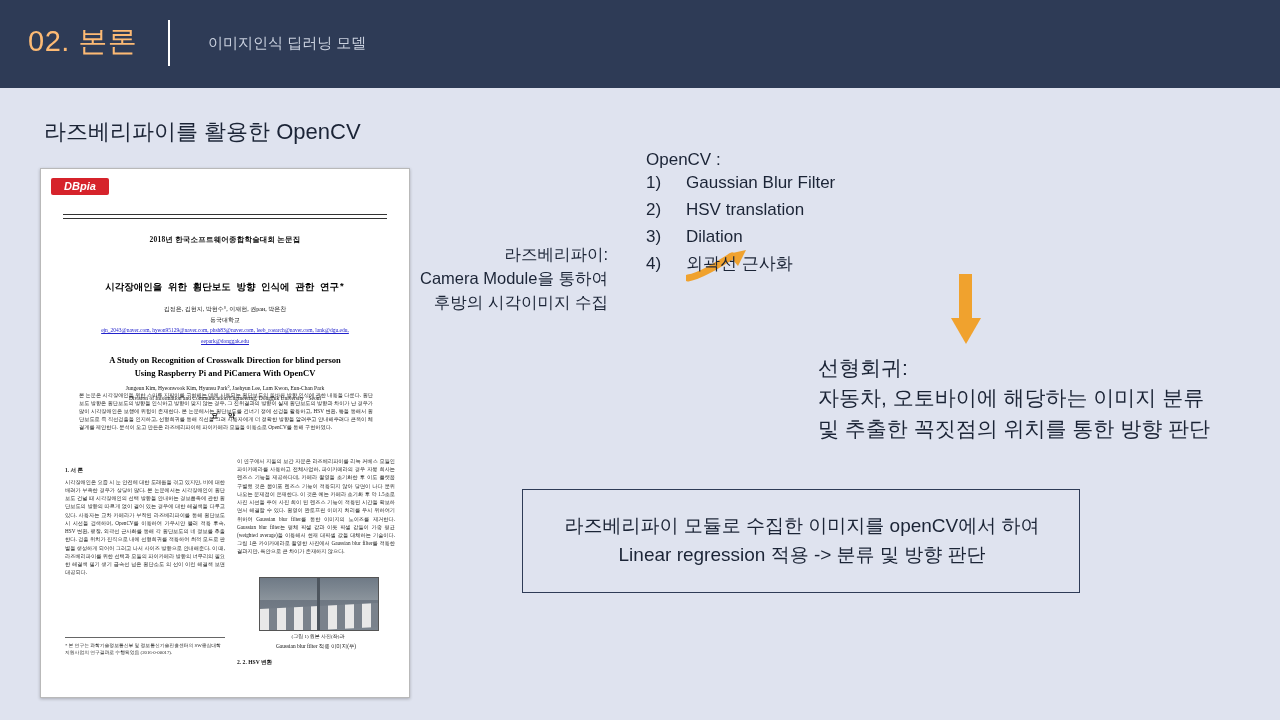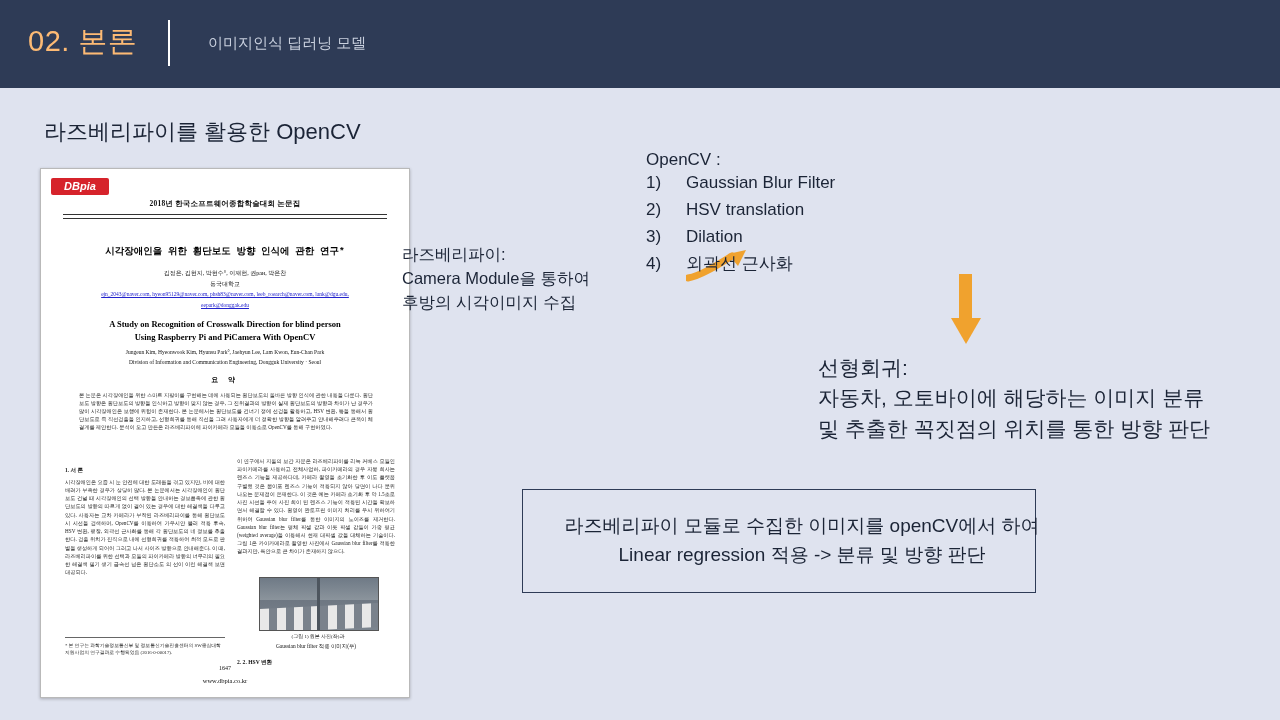--- a/index.html
+++ b/index.html
@@ -81,21 +81,21 @@
   }
   .paper-rule {
     position: absolute;
     left: 22px;
     width: 324px;
     height: 1px;
     background: #333;
   }
   .paper-rule.r1 { top: 45px; }
   .paper-rule.r2 { top: 49px; }
-  .p-center { position: absolute; width: 368px; text-align: center; }
+  .p-center { position: absolute; width: 368px; text-align: center; margin-top: 36px; }
   .p-journal {
     top: 30px;
     font-size: 7.5px;
     font-weight: bold;
     color: #111;
     letter-spacing: 0.2px;
   }
   .p-title-k1 { top: 60px; font-size: 9.5px; font-weight: bold; color: #000; }
   .p-title-k2 { top: 76px; font-size: 9.5px; font-weight: bold; color: #000; font-family: Liberation Mono, monospace; }
   .p-authors { top: 100px; font-size: 6px; color: #111; }
@@ -176,22 +176,23 @@
   .p-url { position: absolute; width: 368px; text-align: center; top: 508px; font-size: 6.5px; color: #111; }
 
   
   .tb {
     position: absolute;
     color: #1b2436;
     line-height: 1.45;
     white-space: pre-line;
   }
   .block-camera {
-    left: 402px; top: 243px;
+    left: 420px; top: 243px;
     font-size: 16.5px;
+    text-align: right;
   }
   .block-opencv-title {
     left: 646px; top: 148px;
     font-size: 17px;
   }
   .opencv-list {
     position: absolute;
     left: 646px; top: 172px;
     margin: 0;
     padding: 0;
@@ -225,21 +226,21 @@
   .arrow-down {
     position: absolute;
     left: 948px; top: 274px;
     width: 36px;
     height: 72px;
   }
   
   .summary-box {
     position: absolute;
     left: 522px; top: 489px;
-    width: 514px;
+    width: 558px;
     height: 104px;
     border: 1.5px solid #2e3b56;
     background: transparent;
     box-sizing: border-box;
   }
   .summary-text {
     position: absolute;
     left: 0; top: 22px;
     width: 558px;
     text-align: center;

